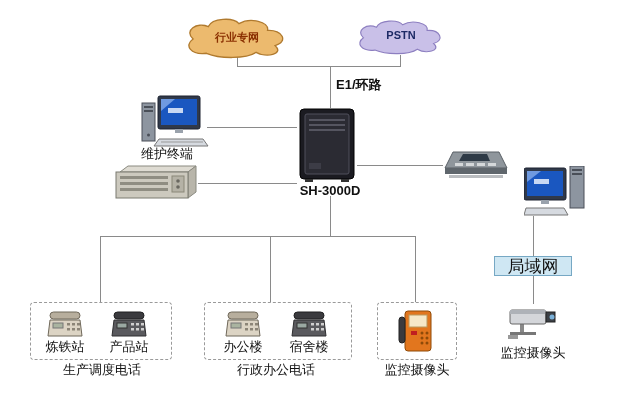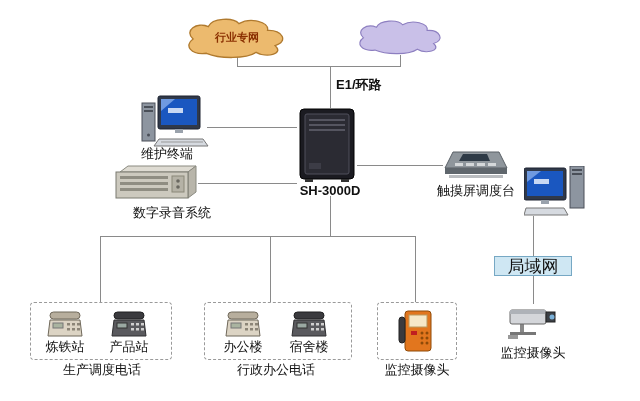--- a/index.html
+++ b/index.html
@@ -52,20 +52,21 @@
   <div class="ln" style="left:533px;top:276px;width:1px;height:28px"></div>
 
   <svg class="abs" style="left:178px;top:17px" width="118" height="42" viewBox="0 0 120 44">
     <path d="M28 38 C12 40 4 30 14 23 C4 14 18 5 30 10 C34 1 56 0 62 7 C74 0 94 5 92 14 C108 13 114 26 100 30 C110 39 90 43 80 37 C70 44 42 44 28 38 Z" stroke="#b07a2e" stroke-width="1.4" fill="#ecba6e"></path>
   </svg>
   <div class="cloud-lbl c-industry" style="left:178px;top:31px;width:118px">行业专网</div>
 
   <svg class="abs" style="left:352px;top:17px" width="98" height="40" viewBox="0 0 120 44">
     <path d="M28 38 C12 40 4 30 14 23 C4 14 18 5 30 10 C34 1 56 0 62 7 C74 0 94 5 92 14 C108 13 114 26 100 30 C110 39 90 43 80 37 C70 44 42 44 28 38 Z" stroke="#8d7fc0" stroke-width="1.4" fill="#c9c0e8"></path>
   </svg>
+  <div class="cloud-lbl c-pstn" style="left:352px;top:29px;width:98px">PSTN</div>
 
   <div class="lbl bold" style="left:336px;top:78px;text-align:left">E1/环路</div>
 
   <svg class="abs" style="left:141px;top:95px" width="68" height="52" viewBox="0 0 68 52">
     <rect x="1" y="8" width="13" height="38" fill="#8d95a0" stroke="#4a4f58"></rect>
     <rect x="3" y="11" width="9" height="2" fill="#4a4f58"></rect>
     <rect x="3" y="15" width="9" height="2" fill="#4a4f58"></rect>
     <circle cx="7.5" cy="40" r="1.5" fill="#4a4f58"></circle>
     <rect x="17" y="1" width="42" height="33" rx="2" fill="#30394a" stroke="#1d2330"></rect>
     <rect x="20" y="4" width="36" height="26" fill="#1a57c0"></rect>
@@ -81,21 +82,20 @@
     <polygon points="6,8 14,2 82,2 74,8" fill="#dedbd2" stroke="#8a8a80"></polygon>
     <polygon points="74,8 82,2 82,28 74,34" fill="#b8b5aa" stroke="#8a8a80"></polygon>
     <rect x="2" y="8" width="72" height="26" fill="#ccc9be" stroke="#7a7a70"></rect>
     <rect x="6" y="12" width="48" height="3" fill="#8f8d82"></rect>
     <rect x="6" y="18" width="48" height="3" fill="#8f8d82"></rect>
     <rect x="6" y="24" width="48" height="3" fill="#8f8d82"></rect>
     <rect x="58" y="12" width="12" height="16" fill="#b5b2a6" stroke="#8a8878"></rect>
     <circle cx="64" cy="17" r="1.8" fill="#6a6860"></circle>
     <circle cx="64" cy="23" r="1.8" fill="#6a6860"></circle>
   </svg>
-  <div class="lbl" style="left:126px;top:206px;width:92px">数字录音系统</div>
 
   <svg class="abs" style="left:297px;top:107px" width="60" height="76" viewBox="0 0 60 76">
     <rect x="3" y="2" width="54" height="70" rx="4" fill="#1b1b21" stroke="#000"></rect>
     <rect x="8" y="7" width="44" height="60" rx="2" fill="#2b2b33" stroke="#50505c"></rect>
     <rect x="12" y="12" width="36" height="2" fill="#555560"></rect>
     <rect x="12" y="17" width="36" height="2" fill="#555560"></rect>
     <rect x="12" y="22" width="36" height="2" fill="#555560"></rect>
     <rect x="12" y="56" width="12" height="6" fill="#3c3c46"></rect>
     <rect x="8" y="72" width="8" height="3" fill="#333"></rect>
     <rect x="44" y="72" width="8" height="3" fill="#333"></rect>
@@ -105,21 +105,20 @@
   <svg class="abs" style="left:443px;top:148px" width="66" height="34" viewBox="0 0 66 34">
     <polygon points="10,4 56,4 64,20 2,20" fill="#8f969c" stroke="#5a6066"></polygon>
     <polygon points="20,6 44,6 47,13 16,13" fill="#2e3a46"></polygon>
     <rect x="12" y="15" width="8" height="3" fill="#d5d8da"></rect>
     <rect x="23" y="15" width="8" height="3" fill="#d5d8da"></rect>
     <rect x="34" y="15" width="8" height="3" fill="#d5d8da"></rect>
     <rect x="45" y="15" width="8" height="3" fill="#d5d8da"></rect>
     <polygon points="2,20 64,20 64,26 2,26" fill="#5f666c"></polygon>
     <rect x="6" y="27" width="54" height="3" fill="#b9bcbf"></rect>
   </svg>
-  <div class="lbl" style="left:433px;top:184px;width:86px">触摸屏调度台</div>
 
   <svg class="abs" style="left:524px;top:166px" width="62" height="50" viewBox="0 0 62 50">
     <rect x="46" y="0" width="14" height="42" fill="#8d95a0" stroke="#4a4f58"></rect>
     <rect x="48" y="3" width="10" height="2" fill="#4a4f58"></rect>
     <rect x="48" y="7" width="10" height="2" fill="#4a4f58"></rect>
     <rect x="0" y="2" width="42" height="32" rx="2" fill="#30394a" stroke="#1d2330"></rect>
     <rect x="3" y="5" width="36" height="25" fill="#1a57c0"></rect>
     <polygon points="3,5 17,5 3,16" fill="#6f9ae0"></polygon>
     <rect x="10" y="13" width="15" height="5" fill="#e8eefc" opacity="0.85"></rect>
     <rect x="17" y="34" width="8" height="4" fill="#9aa2ac"></rect>

